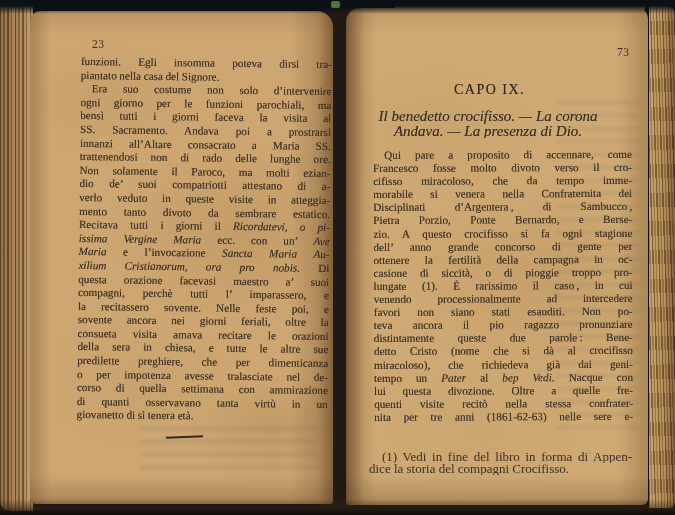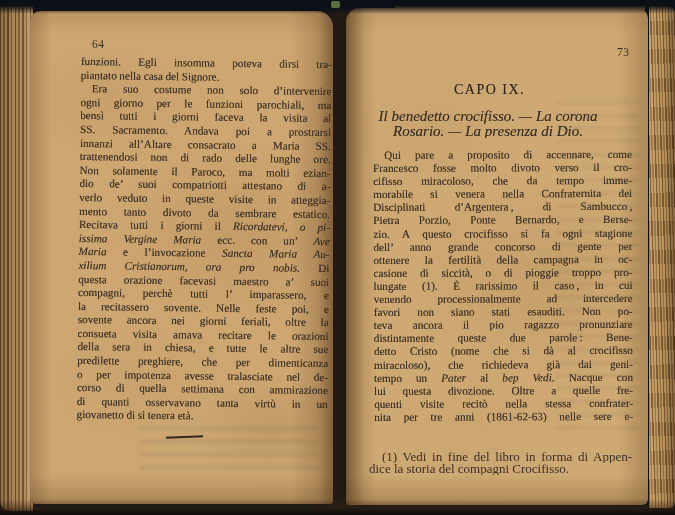--- a/index.html
+++ b/index.html
@@ -88,21 +88,21 @@
 </head>
 <body>
 
 <div class="scene">
   <div class="white-sliver"></div>
   <div class="edges-left"></div>
   <div class="edges-right"></div>
   <div class="stack-top-right"></div>
 
   <div class="page page-left">
-    <div class="pagenum pagenum-left">64</div>
+    <div class="pagenum pagenum-left">23</div>
     <div class="textblock textblock-left">
         <div class="line"><span>funzioni. Egli insomma poteva dirsi tra-</span></div>
         <div class="line flush"><span>piantato nella casa del Signore.</span></div>
         <div class="line"><span> Era suo costume non solo d’intervenire</span></div>
         <div class="line"><span>ogni giorno per le funzioni parochiali, ma</span></div>
         <div class="line"><span>bensì tutti i giorni faceva la visita al</span></div>
         <div class="line"><span>SS. Sacramento. Andava poi a prostrarsi</span></div>
         <div class="line"><span>innanzi all’Altare consacrato a Maria SS.</span></div>
         <div class="line"><span>trattenendosi non di rado delle lunghe ore.</span></div>
         <div class="line"><span>Non solamente il Paroco, ma molti ezian-</span></div>
@@ -127,21 +127,21 @@
       </div>
     <div class="divider"></div>
     <div class="ghost ghost-left"></div>
   </div>
 
   <div class="page page-right">
     <div class="pagenum pagenum-right">73</div>
     <div class="chapter-heading">CAPO IX.</div>
     <div class="subtitle">
         <div class="line"><span>Il benedetto crocifisso. — La corona del</span></div>
-        <div class="line"><span>Rosario. — La presenza di Dio.</span></div>
+        <div class="line"><span>Andava. — La presenza di Dio.</span></div>
       </div>
     <div class="textblock textblock-right">
         <div class="line"><span> Qui pare a proposito di accennare, come</span></div>
         <div class="line"><span>Francesco fosse molto divoto verso il cro-</span></div>
         <div class="line"><span>cifisso miracoloso, che da tempo imme-</span></div>
         <div class="line"><span>morabile si venera nella Confraternita dei</span></div>
         <div class="line"><span>Disciplinati d’Argentera , di Sambucco ,</span></div>
         <div class="line"><span>Pietra Porzio, Ponte Bernardo, e Berse-</span></div>
         <div class="line"><span>zio. A questo crocifisso si fa ogni stagione</span></div>
         <div class="line"><span>dell’ anno grande concorso di gente per</span></div>

